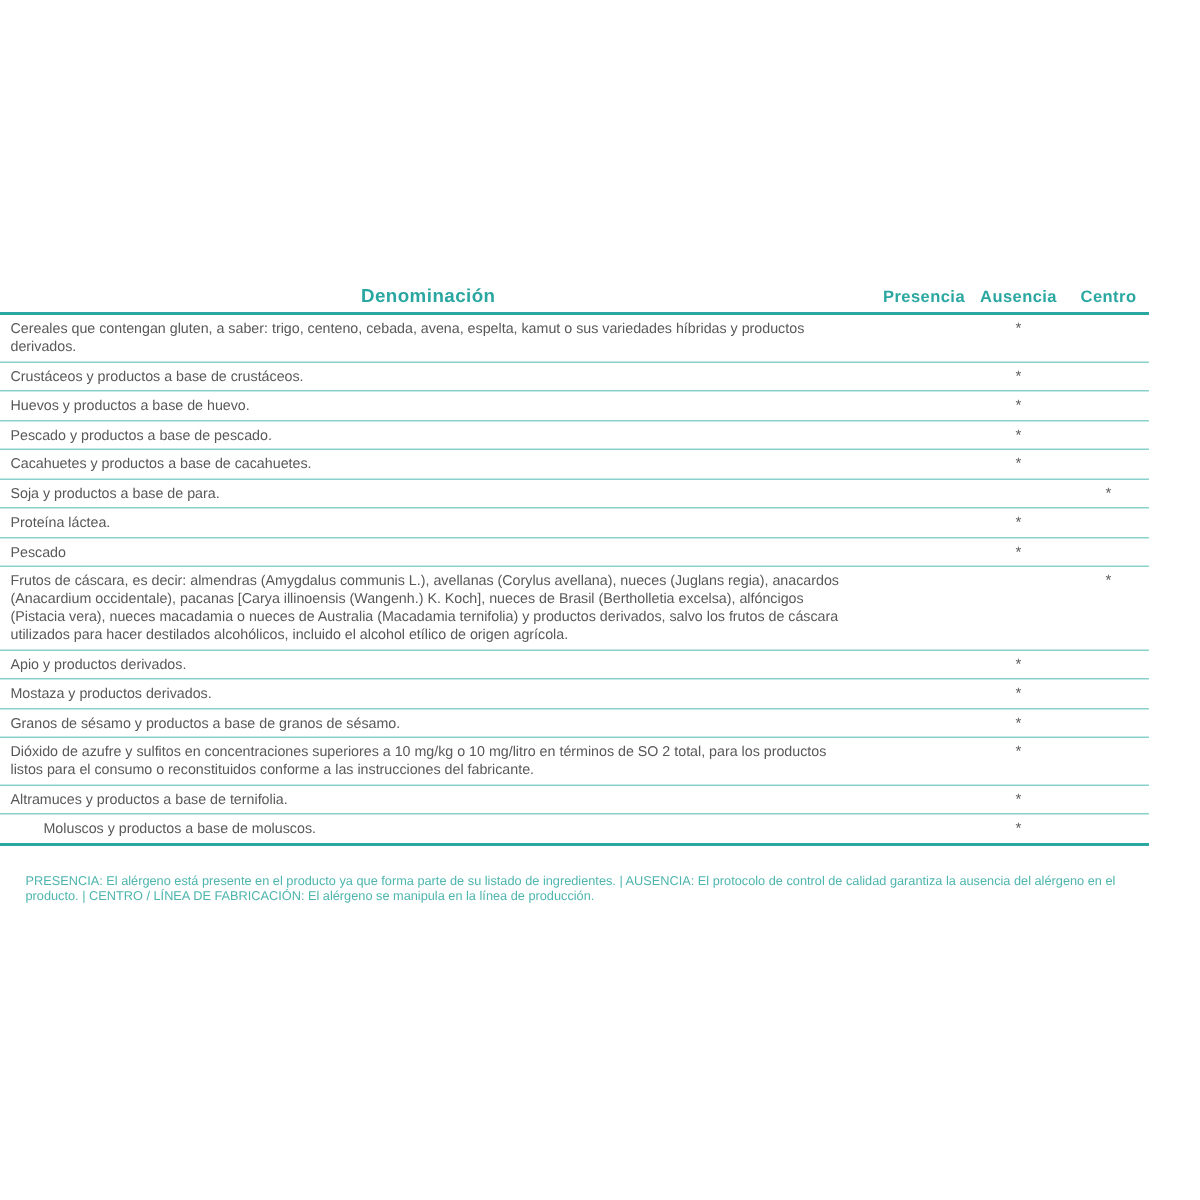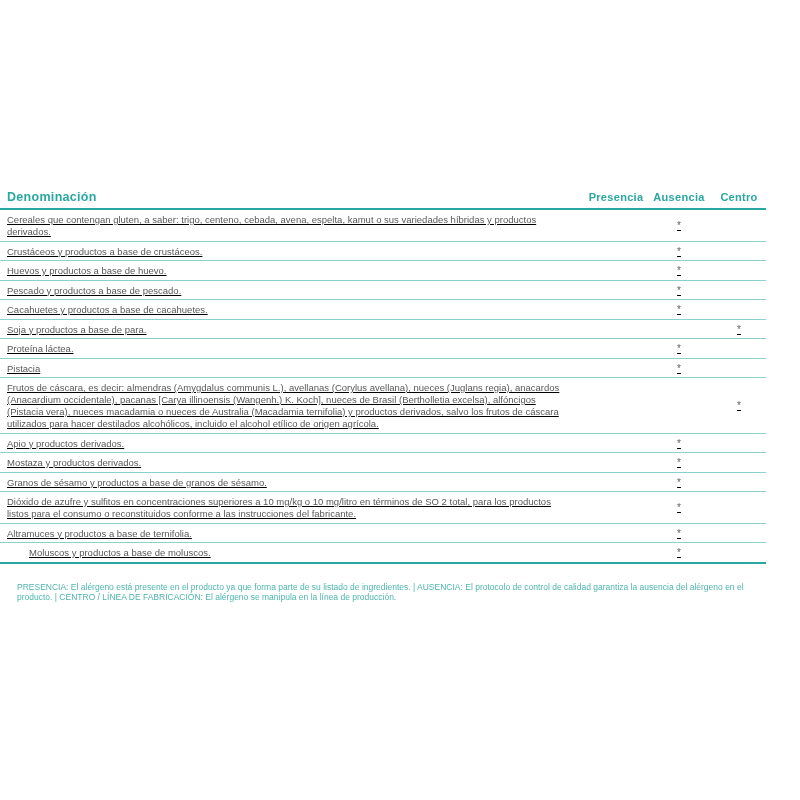--- a/index.html
+++ b/index.html
@@ -34,40 +34,40 @@
   }
   .cell-name {
     width: 586px;
     box-sizing: border-box;
     padding-left: 7px;
     padding-right: 22px;
   }
   .thead .cell-name {
     font-size: 12.5px;
     line-height: 13px;
+    text-align: center;
   }
   .cell-col {
     width: 60px;
     text-align: center;
     box-sizing: border-box;
     flex-shrink: 0;
   }
   .cell-col.ausencia { width: 66px; }
   .cell-col.centro   { width: 54px; }
   .thead .cell-col {
     font-size: 11px;
     line-height: 12px;
   }
   .row {
     display: flex;
-    align-items: center;
+    align-items: flex-start;
     border-bottom: 1px solid #8AD1CB;
     padding-top: 4px;
     padding-bottom: 2.5px;
-    text-decoration: underline;
   }
   .row:last-child {
     border-bottom: 2px solid #2BA7A2;
     padding-left: 22px;
   }
   .row .cell-name {
     font-size: 9.5px;
     line-height: 12px;
     color: #58585A;
   }
@@ -141,21 +141,21 @@
   </div>
 
   <div class="row">
     <div class="cell-name">Proteína láctea.</div>
     <div class="cell-col presencia"></div>
     <div class="cell-col ausencia">*</div>
     <div class="cell-col centro"></div>
   </div>
 
   <div class="row">
-    <div class="cell-name">Pistacia</div>
+    <div class="cell-name">Pescado</div>
     <div class="cell-col presencia"></div>
     <div class="cell-col ausencia">*</div>
     <div class="cell-col centro"></div>
   </div>
 
   <div class="row">
     <div class="cell-name">Frutos de cáscara, es decir: almendras (Amygdalus communis L.), avellanas (Corylus avellana), nueces (Juglans regia), anacardos (Anacardium occidentale), pacanas [Carya illinoensis (Wangenh.) K. Koch], nueces de Brasil (Bertholletia excelsa), alfóncigos (Pistacia vera), nueces macadamia o nueces de Australia (Macadamia ternifolia) y productos derivados, salvo los frutos de cáscara utilizados para hacer destilados alcohólicos, incluido el alcohol etílico de origen agrícola.</div>
     <div class="cell-col presencia"></div>
     <div class="cell-col ausencia"></div>
     <div class="cell-col centro">*</div>

